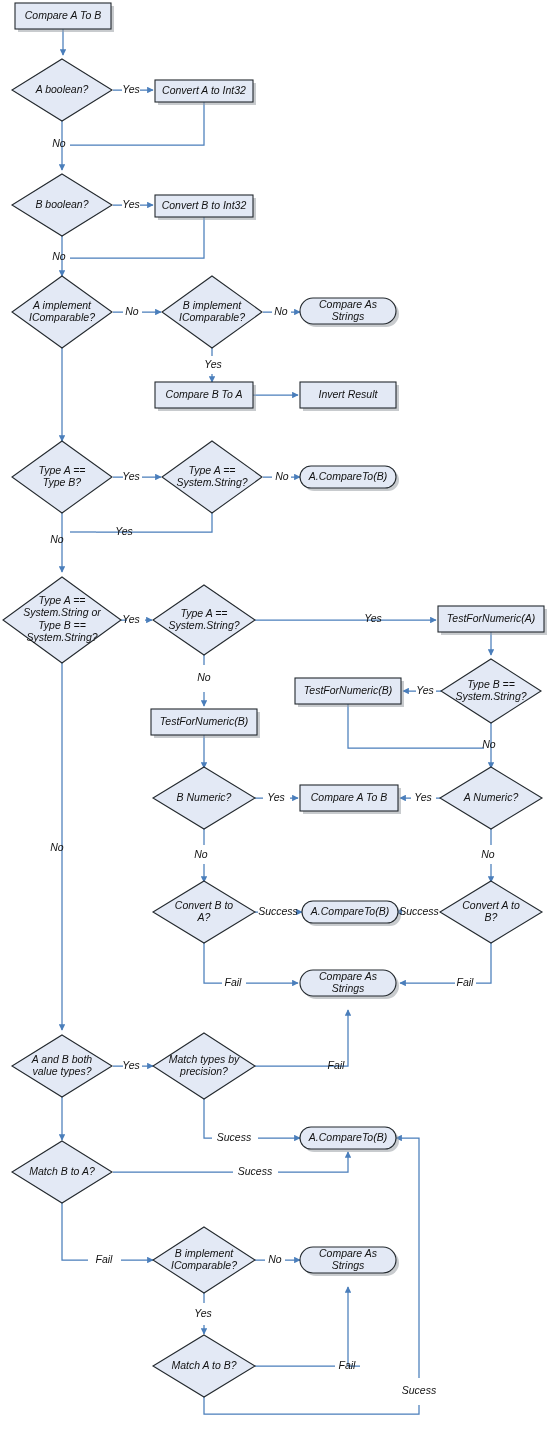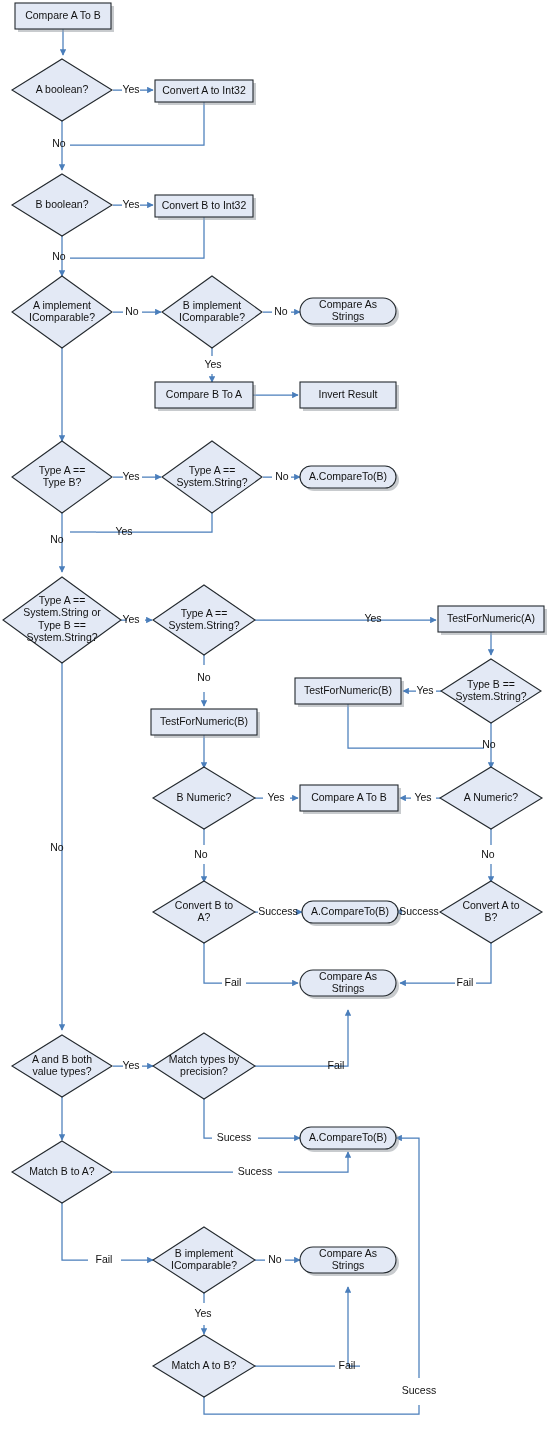--- a/index.html
+++ b/index.html
@@ -10,20 +10,21 @@
   body {
     width: 547px;
     height: 1429px;
     font-family: "Liberation Sans", sans-serif;
     overflow: hidden;
   }
   #flow-root {
     position: relative;
     width: 508px;
     height: 1429px;
+    font-style: italic;
   }
   svg#flowchart {
     display: block;
     width: 547px;
     height: 1429px;
   }
   .node-shape {
     fill: #e3e9f5;
     stroke: #23292e;
     stroke-width: 1.1;

